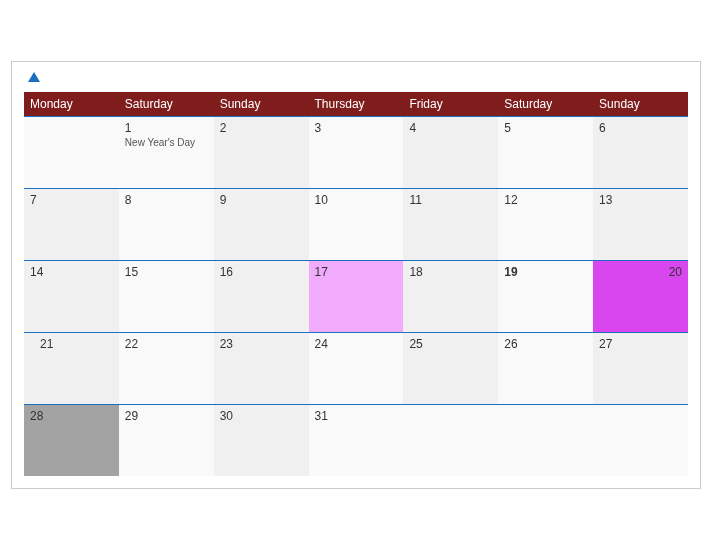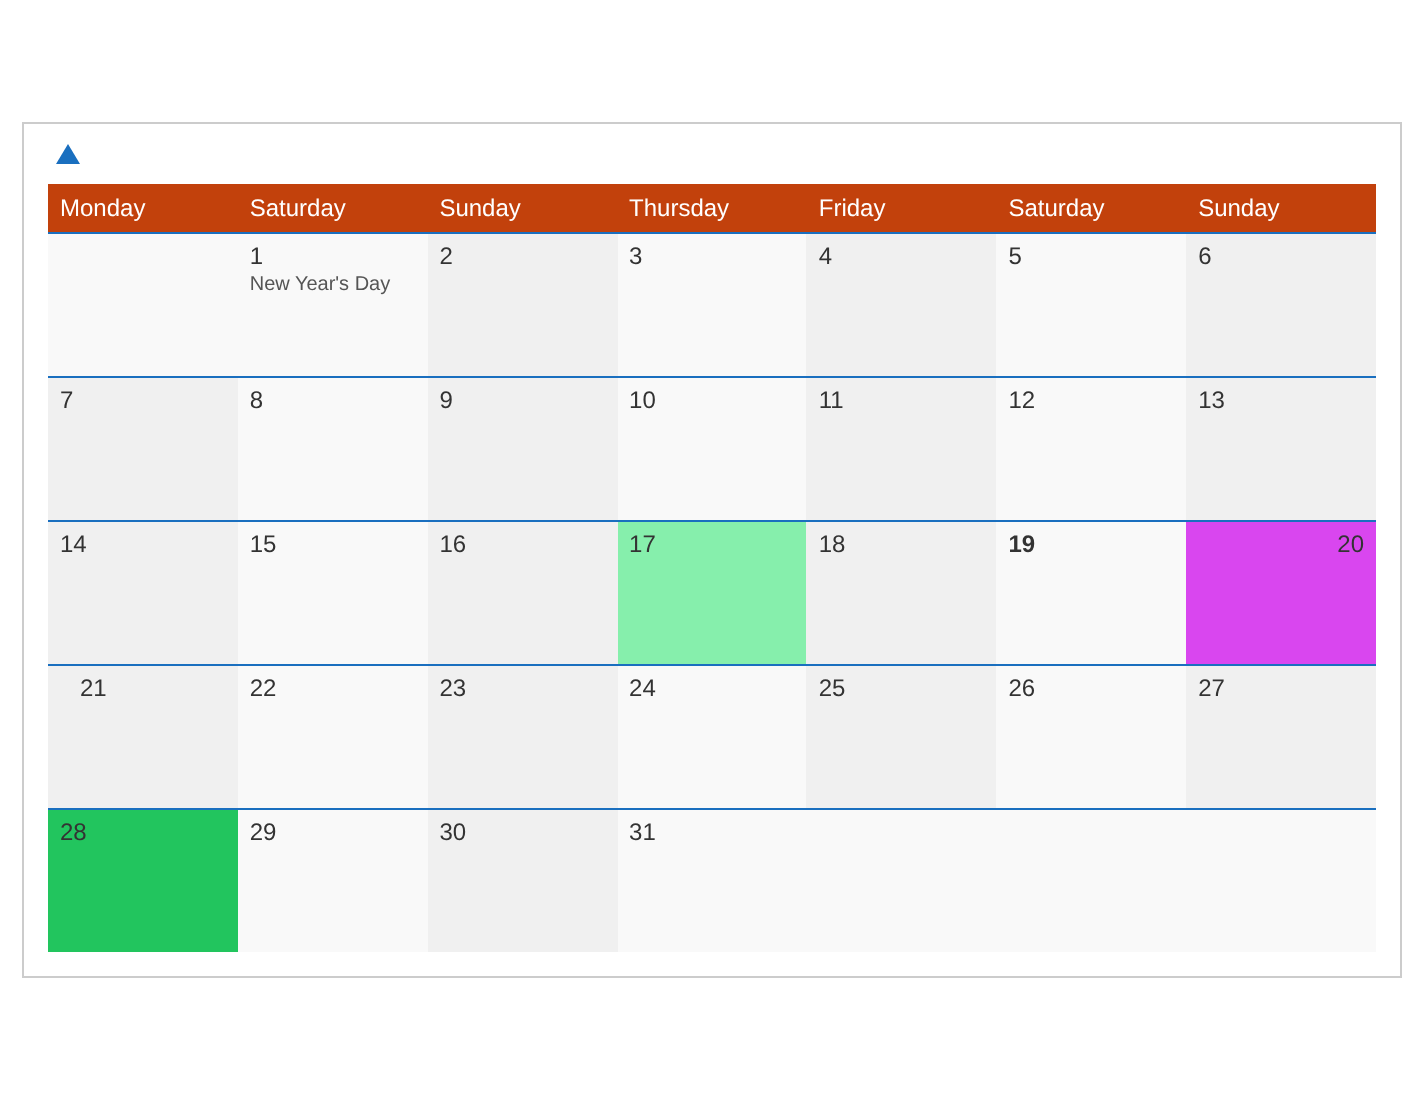--- a/index.html
+++ b/index.html
@@ -61,21 +61,21 @@
     .region-label {
       font-size: 14px;
       color: #333;
       text-align: right;
     }
     .calendar-grid {
       width: 100%;
       border-collapse: collapse;
     }
     .calendar-grid th {
-      background: #c2410c;
+      background: #7f1d1d;
       color: #fff;
       font-size: 12px;
       font-weight: normal;
       padding: 5px 6px;
       text-align: left;
       border: none;
     }
     .calendar-grid td {
       border-top: 1.5px solid #1a6fbf;
       vertical-align: top;
@@ -183,21 +183,21 @@
         <tr>
           <td style="background: rgb(240, 240, 240);">
             <span class="day-num">14</span>
           </td>
           <td style="background: rgb(249, 249, 249);">
             <span class="day-num">15</span>
           </td>
           <td style="background: rgb(240, 240, 240);">
             <span class="day-num">16</span>
           </td>
-          <td style="background: #86efac; margin-top: 32px;">
+          <td style="background: #f0abfc; margin-top: 32px;">
             <span class="day-num">17</span>
           </td>
           <td style="background: rgb(240, 240, 240);">
             <span class="day-num">18</span>
           </td>
           <td style="background: rgb(249, 249, 249); font-weight: bold;">
             <span class="day-num">19</span>
           </td>
           <td style="background: #d946ef; text-align: right;">
             <span class="day-num">20</span>
@@ -220,21 +220,21 @@
             <span class="day-num">25</span>
           </td>
           <td style="background: rgb(249, 249, 249);">
             <span class="day-num">26</span>
           </td>
           <td style="background: rgb(240, 240, 240);">
             <span class="day-num">27</span>
           </td>
         </tr>
         <tr>
-          <td style="background: #22c55e;">
+          <td style="background: #a3a3a3;">
             <span class="day-num">28</span>
           </td>
           <td style="background: rgb(249, 249, 249);">
             <span class="day-num">29</span>
           </td>
           <td style="background: rgb(240, 240, 240);">
             <span class="day-num">30</span>
           </td>
           <td style="background: rgb(249, 249, 249);">
             <span class="day-num">31</span>

